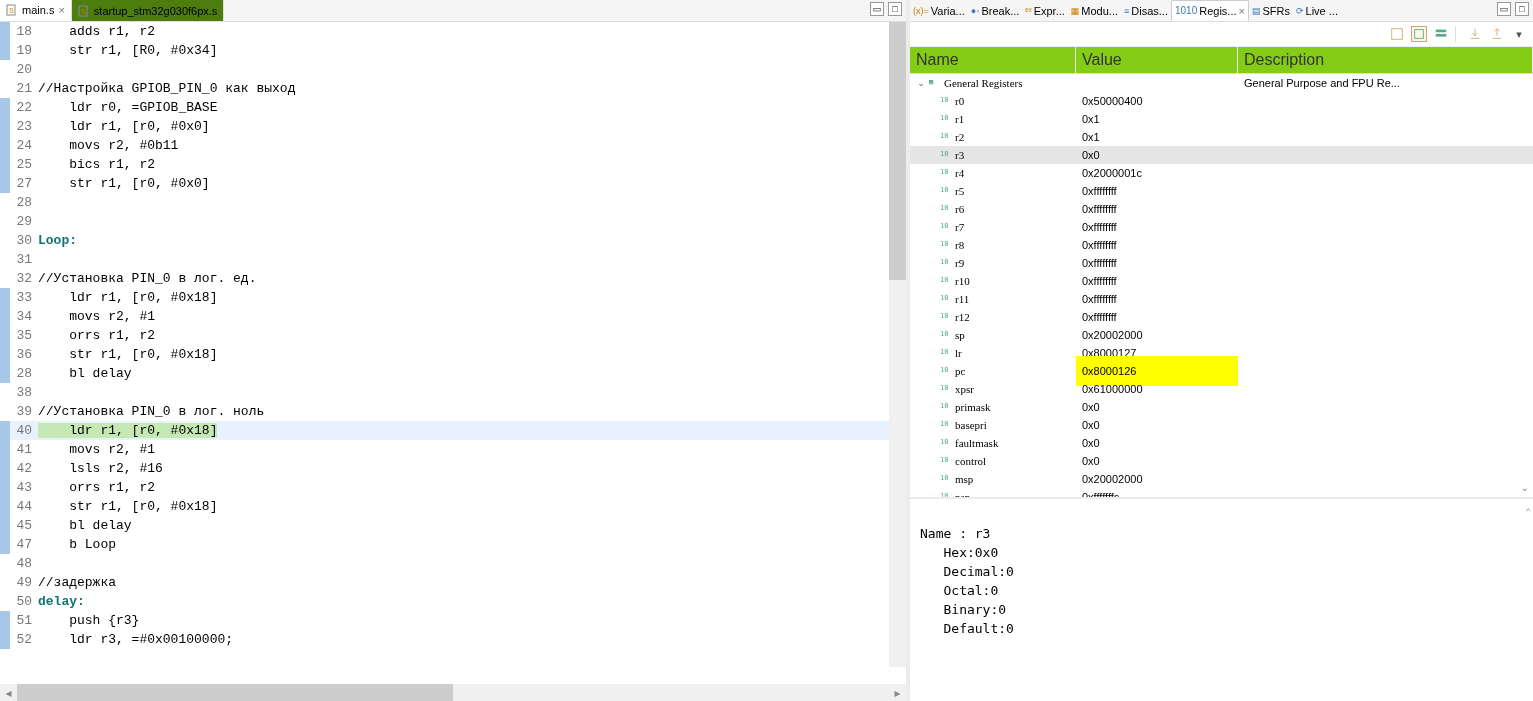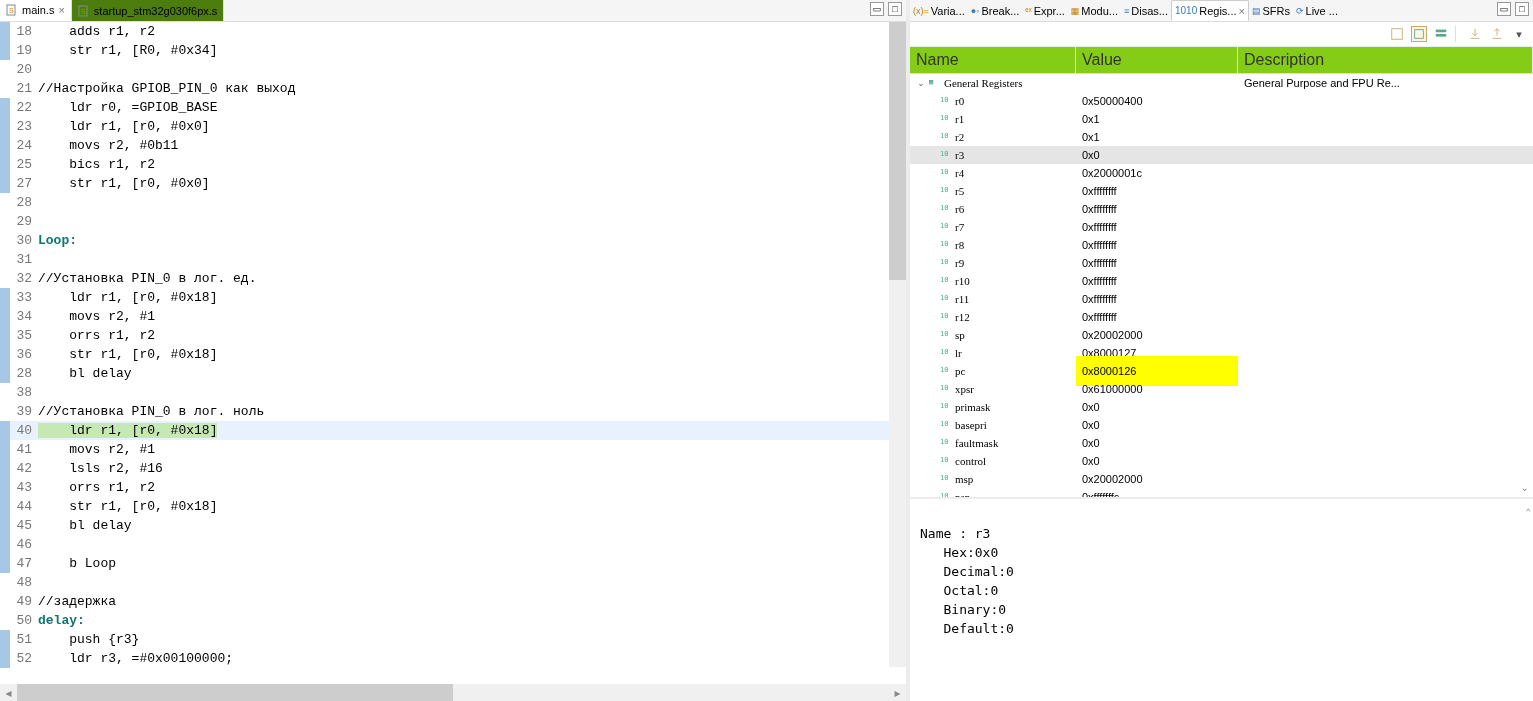--- a/index.html
+++ b/index.html
@@ -122,21 +122,20 @@
           <div class="code-line"><div class="gutter-blue"></div><div class="lineno">36</div><div class="code-text instr">    str r1, [r0, #0x18]</div></div>
           <div class="code-line"><div class="gutter-blue"></div><div class="lineno">28</div><div class="code-text instr">    bl delay</div></div>
           <div class="code-line"><div class="gutter-blue none"></div><div class="lineno">38</div><div class="code-text instr"></div></div>
           <div class="code-line"><div class="gutter-blue none"></div><div class="lineno">39</div><div class="code-text comment">//Установка PIN_0 в лог. ноль</div></div>
           <div class="code-line current"><div class="gutter-blue"></div><div class="lineno">40</div><div class="code-text instr"><span class="hl">    ldr r1, [r0, #0x18]</span></div></div>
           <div class="code-line"><div class="gutter-blue"></div><div class="lineno">41</div><div class="code-text instr">    movs r2, #1</div></div>
           <div class="code-line"><div class="gutter-blue"></div><div class="lineno">42</div><div class="code-text instr">    lsls r2, #16</div></div>
           <div class="code-line"><div class="gutter-blue"></div><div class="lineno">43</div><div class="code-text instr">    orrs r1, r2</div></div>
           <div class="code-line"><div class="gutter-blue"></div><div class="lineno">44</div><div class="code-text instr">    str r1, [r0, #0x18]</div></div>
           <div class="code-line"><div class="gutter-blue"></div><div class="lineno">45</div><div class="code-text instr">    bl delay</div></div>
-          <div class="code-line"><div class="gutter-blue"></div><div class="lineno">46</div><div class="code-text instr"></div></div>
           <div class="code-line"><div class="gutter-blue"></div><div class="lineno">47</div><div class="code-text instr">    b Loop</div></div>
           <div class="code-line"><div class="gutter-blue none"></div><div class="lineno">48</div><div class="code-text instr"></div></div>
           <div class="code-line"><div class="gutter-blue none"></div><div class="lineno">49</div><div class="code-text comment">//задержка</div></div>
           <div class="code-line"><div class="gutter-blue none"></div><div class="lineno">50</div><div class="code-text label">delay:</div></div>
           <div class="code-line"><div class="gutter-blue"></div><div class="lineno">51</div><div class="code-text instr">    push {r3}</div></div>
           <div class="code-line"><div class="gutter-blue"></div><div class="lineno">52</div><div class="code-text instr">    ldr r3, =#0x00100000;</div></div>
         </div>
     </div>
     <div class="vscroll">
         <div class="thumb"></div>

